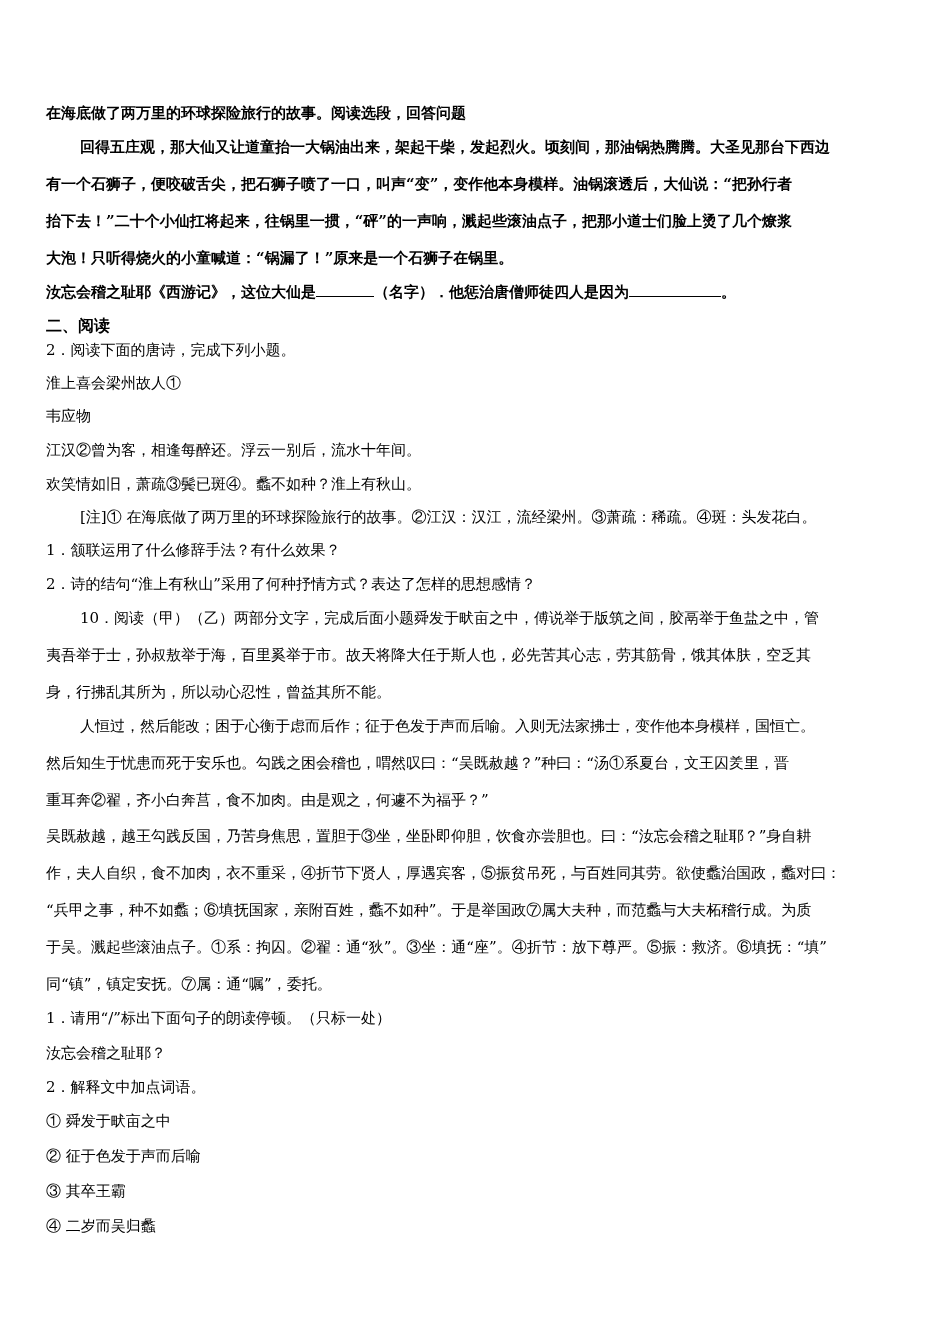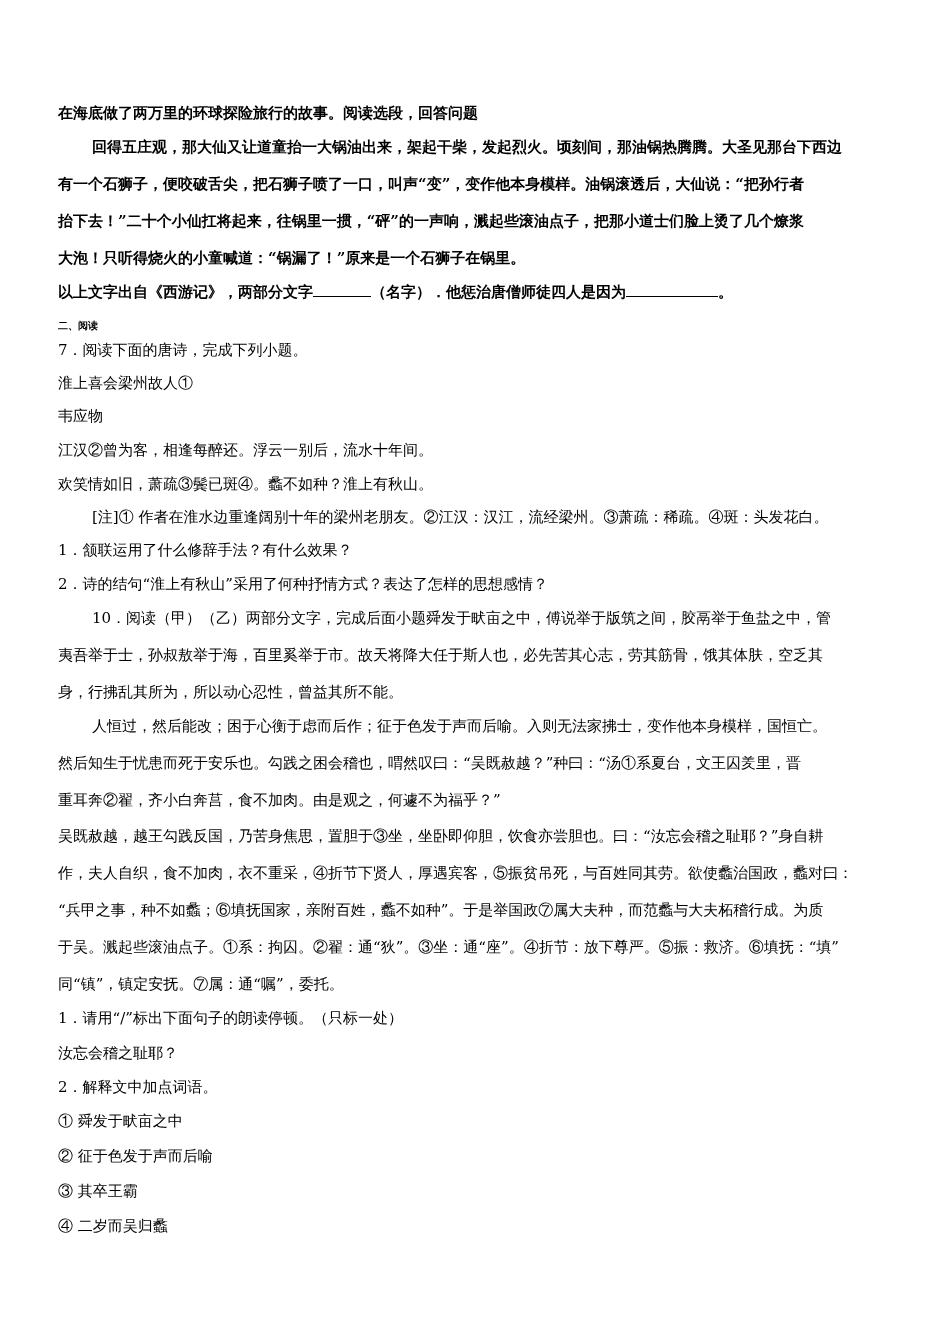--- a/index.html
+++ b/index.html
@@ -1,48 +1,48 @@
 <!DOCTYPE html>
 <html><head>
 <meta charset="utf-8">
 <style>
   html, body { margin: 0; padding: 0; background: #ffffff; }
   body { width: 950px; height: 1344px; position: relative; overflow: hidden;
          font-family: "DejaVu Serif", "Liberation Serif", serif; color: #000; }
   .page { position: absolute; left: 46px; top: 0; width: 866px; }
-  .line { position: absolute; left: 12px; white-space: nowrap; font-size: 15px; line-height: 20px; }
+  .line { position: absolute; left: 0; white-space: nowrap; font-size: 15px; line-height: 20px; }
   .bold { font-weight: bold; }
   .indent { padding-left: 34px; }
   .blank { display: inline-block; border-bottom: 1px solid #000; height: 14px; vertical-align: baseline; }
   .b1 { width: 58px; }
   .b2 { width: 92px; }
-  .heading { font-size: 10px; font-weight: bold; }
+  .heading { font-size: 16px; font-weight: bold; }
 </style>
 </head>
 <body>
 
 <div class="page">
 
   <div class="line bold" style="top:103px">在海底做了两万里的环球探险旅行的故事。阅读选段，回答问题</div>
   <div class="line bold indent" style="top:137px">回得五庄观，那大仙又让道童抬一大锅油出来，架起干柴，发起烈火。顷刻间，那油锅热腾腾。大圣见那台下西边</div>
   <div class="line bold" style="top:174px">有一个石狮子，便咬破舌尖，把石狮子喷了一口，叫声“变”，变作他本身模样。油锅滚透后，大仙说：“把孙行者</div>
   <div class="line bold" style="top:211px">抬下去！”二十个小仙扛将起来，往锅里一掼，“砰”的一声响，溅起些滚油点子，把那小道士们脸上烫了几个燎浆</div>
   <div class="line bold" style="top:248px">大泡！只听得烧火的小童喊道：“锅漏了！”原来是一个石狮子在锅里。</div>
 
   <div class="line bold" style="top:282px">
-    <span>以上文字出自《西游记》，两部分文字</span><span class="blank b1"></span><span>（名字）．他惩治唐僧师徒四人是因为</span><span class="blank b2"></span><span>。</span>
+    <span>汝忘会稽之耻耶《西游记》，这位大仙是</span><span class="blank b1"></span><span>（名字）．他惩治唐僧师徒四人是因为</span><span class="blank b2"></span><span>。</span>
   </div>
 
   <div class="line heading" style="top:316px">二、阅读</div>
-  <div class="line" style="top:340px">7．阅读下面的唐诗，完成下列小题。</div>
+  <div class="line" style="top:340px">2．阅读下面的唐诗，完成下列小题。</div>
   <div class="line" style="top:373px">淮上喜会梁州故人①</div>
   <div class="line" style="top:406px">韦应物</div>
   <div class="line" style="top:440px">江汉②曾为客，相逢每醉还。浮云一别后，流水十年间。</div>
   <div class="line" style="top:474px">欢笑情如旧，萧疏③鬓已斑④。蠡不如种？淮上有秋山。</div>
-  <div class="line indent" style="top:507px">[注]① 作者在淮水边重逢阔别十年的梁州老朋友。②江汉：汉江，流经梁州。③萧疏：稀疏。④斑：头发花白。</div>
+  <div class="line indent" style="top:507px">[注]① 在海底做了两万里的环球探险旅行的故事。②江汉：汉江，流经梁州。③萧疏：稀疏。④斑：头发花白。</div>
   <div class="line" style="top:540px">1．颔联运用了什么修辞手法？有什么效果？</div>
   <div class="line" style="top:574px">2．诗的结句“淮上有秋山”采用了何种抒情方式？表达了怎样的思想感情？</div>
 
   <div class="line indent" style="top:608px">10．阅读（甲）（乙）两部分文字，完成后面小题舜发于畎亩之中，傅说举于版筑之间，胶鬲举于鱼盐之中，管</div>
   <div class="line" style="top:645px">夷吾举于士，孙叔敖举于海，百里奚举于市。故天将降大任于斯人也，必先苦其心志，劳其筋骨，饿其体肤，空乏其</div>
   <div class="line" style="top:682px">身，行拂乱其所为，所以动心忍性，曾益其所不能。</div>
   <div class="line indent" style="top:716px">人恒过，然后能改；困于心衡于虑而后作；征于色发于声而后喻。入则无法家拂士，变作他本身模样，国恒亡。</div>
   <div class="line" style="top:753px">然后知生于忧患而死于安乐也。勾践之困会稽也，喟然叹曰：“吴既赦越？”种曰：“汤①系夏台，文王囚羑里，晋</div>
   <div class="line" style="top:790px">重耳奔②翟，齐小白奔莒，食不加肉。由是观之，何遽不为福乎？”</div>
   <div class="line" style="top:826px">吴既赦越，越王勾践反国，乃苦身焦思，置胆于③坐，坐卧即仰胆，饮食亦尝胆也。曰：“汝忘会稽之耻耶？”身自耕</div>

